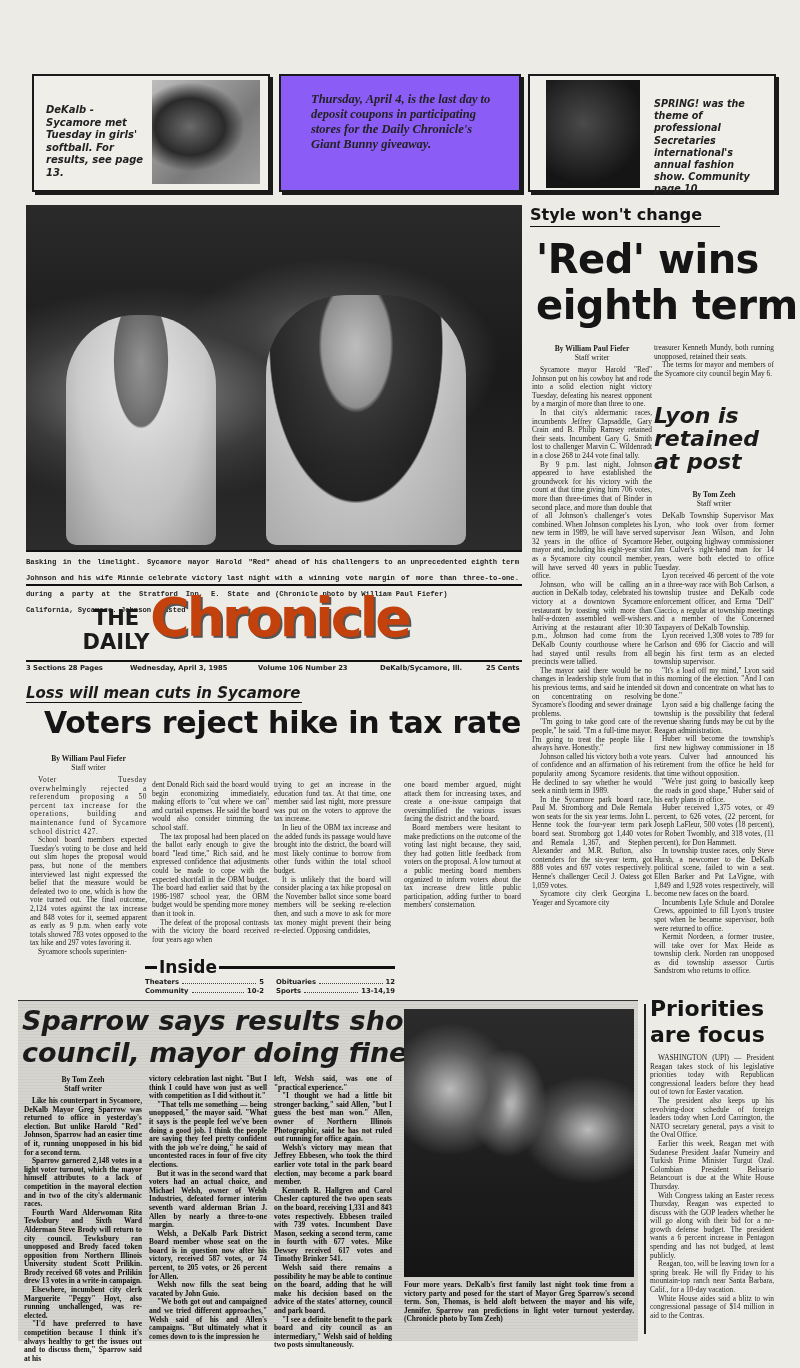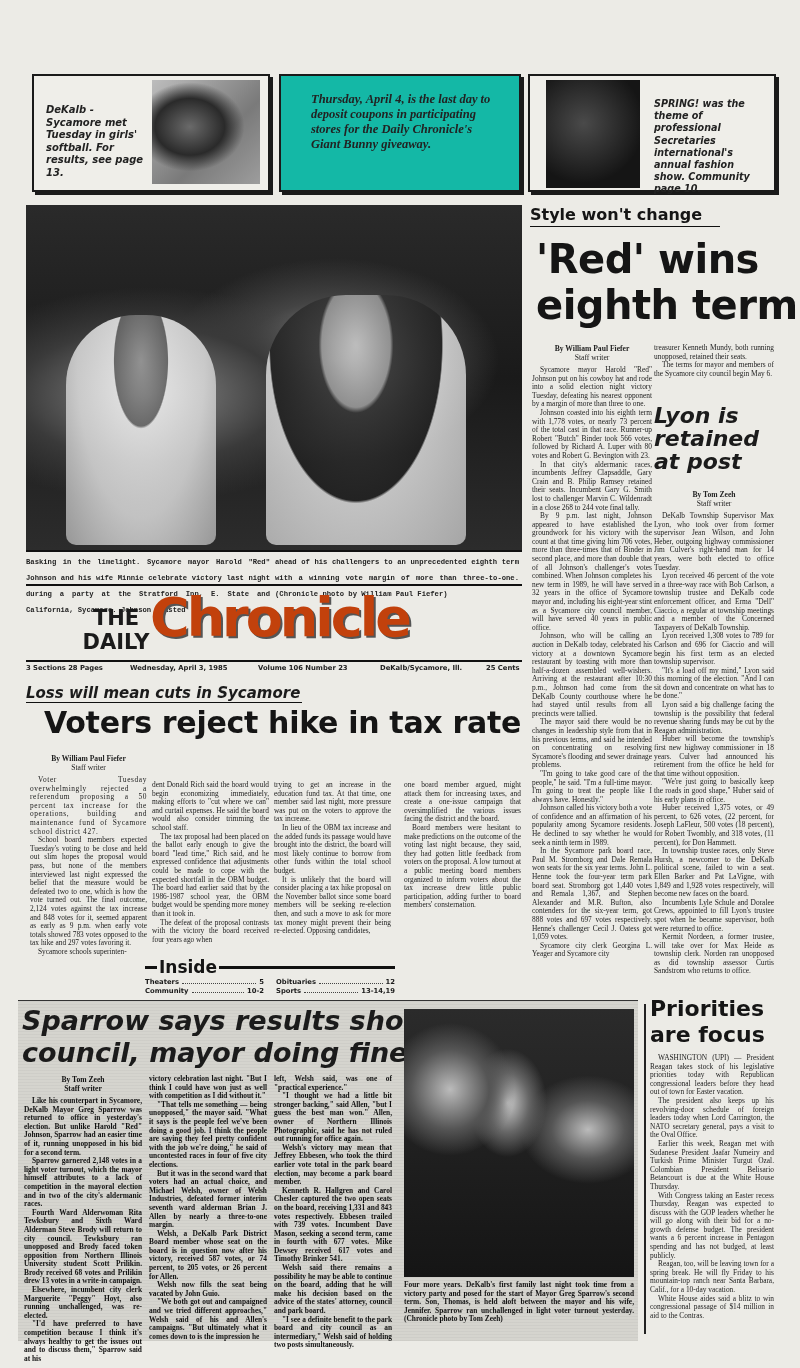--- a/index.html
+++ b/index.html
@@ -74,21 +74,21 @@
   }
 </style>
 </head>
 <body>
 
 <div class="abs teaser" style="left:32px;top:74px;width:234px;height:114px;">
   <div class="abs teaser-text" style="left:12px;top:28px;width:100px;">DeKalb - Sycamore met Tuesday in girls' softball. For results, see page 13.</div>
   <div class="abs" style="left:118px;top:4px;width:108px;height:104px;background:radial-gradient(ellipse at 35% 45%,#6a6a6a 0%,#2a2a2a 35%,transparent 55%),linear-gradient(135deg,#bdbdbd,#7a7a7a 60%,#9d9d9d);"></div>
 </div>
 
-<div class="abs teaser" style="left:279px;top:74px;width:238px;height:114px;background:#14b8a6;">
+<div class="abs teaser" style="left:279px;top:74px;width:238px;height:114px;background:#8b5cf6;">
   <div class="abs teaser-serif" style="left:30px;top:16px;width:190px;">Thursday, April 4, is the last day to deposit coupons in participating stores for the Daily Chronicle's Giant Bunny giveaway.</div>
 </div>
 
 <div class="abs teaser" style="left:528px;top:74px;width:244px;height:114px;">
   <div class="abs photo-dark" style="left:16px;top:4px;width:94px;height:108px;"></div>
   <div class="abs teaser-text" style="left:124px;top:22px;width:108px;font-size:9.6px;line-height:12.2px;">SPRING! was the theme of professional Secretaries international's annual fashion show. Community page 10.</div>
 </div>
 
 <div class="abs main-photo" style="left:26px;top:205px;width:496px;height:345px;">
   <div class="abs" style="left:40px;top:110px;width:150px;height:230px;border-radius:70px 70px 10px 10px;background:radial-gradient(ellipse at 50% 20%,#9a9a9a 0%,#6a6a6a 25%,#eee 26%,#ddd 60%,#aaa 100%);opacity:0.85;"></div>
@@ -169,21 +169,20 @@
   </div>
 </div>
 
 <div class="abs head-big" style="left:530px;top:204px;font-size:16px;line-height:22px;border-bottom:1.5px solid #111;width:190px;">Style won't change</div>
 <div class="abs head-big" style="left:536px;top:236px;font-size:40px;line-height:46px;letter-spacing:-0.5px;">'Red' wins</div>
 <div class="abs head-big" style="left:536px;top:282px;font-size:40px;line-height:46px;letter-spacing:-0.5px;">eighth term</div>
 
 <div class="abs body-text" style="left:532px;top:344px;width:120px;">
   <div class="byline"><b>By William Paul Fiefer</b><span>Staff writer</span></div>
   <p>Sycamore mayor Harold "Red" Johnson put on his cowboy hat and rode into a solid election night victory Tuesday, defeating his nearest opponent by a margin of more than three to one.</p>
-  <p>Johnson coasted into his eighth term with 1,778 votes, or nearly 73 percent of the total cast in that race. Runner-up Robert "Butch" Binder took 566 votes, followed by Richard A. Luper with 80 votes and Robert G. Bevington with 23.</p>
   <p>In that city's aldermanic races, incumbents Jeffrey Clapsaddle, Gary Crain and B. Philip Ramsey retained their seats. Incumbent Gary G. Smith lost to challenger Marvin C. Wildenradt in a close 268 to 244 vote final tally.</p>
   <p>By 9 p.m. last night, Johnson appeared to have established the groundwork for his victory with the count at that time giving him 706 votes, more than three-times that of Binder in second place, and more than double that of all Johnson's challenger's votes combined. When Johnson completes his new term in 1989, he will have served 32 years in the office of Sycamore mayor and, including his eight-year stint as a Sycamore city council member, will have served 40 years in public office.</p>
   <p>Johnson, who will be calling an auction in DeKalb today, celebrated his victory at a downtown Sycamore restaurant by toasting with more than half-a-dozen assembled well-wishers. Arriving at the restaurant after 10:30 p.m., Johnson had come from the DeKalb County courthouse where he had stayed until results from all precincts were tallied.</p>
   <p>The mayor said there would be no changes in leadership style from that in his previous terms, and said he intended on concentrating on resolving Sycamore's flooding and sewer drainage problems.</p>
   <p>"I'm going to take good care of the people," he said. "I'm a full-time mayor. I'm going to treat the people like I always have. Honestly."</p>
   <p>Johnson called his victory both a vote of confidence and an affirmation of his popularity among Sycamore residents. He declined to say whether he would seek a ninth term in 1989.</p>
   <p>In the Sycamore park board race, Paul M. Stromborg and Dale Remala won seats for the six year terms. John L. Henne took the four-year term park board seat. Stromborg got 1,440 votes and Remala 1,367, and Stephen Alexander and M.R. Bufton, also contenders for the six-year term, got 888 votes and 697 votes respectively. Henne's challenger Cecil J. Oatess got 1,059 votes.</p>
   <p>Sycamore city clerk Georgina L. Yeager and Sycamore city</p>
 </div>
 <div class="abs body-text" style="left:654px;top:344px;width:120px;">
@@ -230,21 +229,21 @@
   <div class="abs bottom-text" style="left:256px;top:74px;width:118px;">
     <p style="text-indent:0;">left, Welsh said, was one of "practical experience."</p>
     <p>"I thought we had a little bit stronger backing," said Allen, "but I guess the best man won." Allen, owner of Northern Illinois Photographic, said he has not ruled out running for office again.</p>
     <p>Welsh's victory may mean that Jeffrey Ebbesen, who took the third earlier vote total in the park board election, may become a park board member.</p>
     <p>Kenneth R. Hallgren and Carol Chesler captured the two open seats on the board, receiving 1,331 and 843 votes respectively. Ebbesen trailed with 739 votes. Incumbent Dave Mason, seeking a second term, came in fourth with 677 votes. Mike Dewsey received 617 votes and Timothy Brinker 541.</p>
     <p>Welsh said there remains a possibility he may be able to continue on the board, adding that he will make his decision based on the advice of the states' attorney, council and park board.</p>
     <p>"I see a definite benefit to the park board and city council as an intermediary," Welsh said of holding two posts simultaneously.</p>
   </div>
 
   <div class="abs family-photo" style="left:386px;top:8px;width:230px;height:268px;"></div>
-  <div class="abs bottom-text" style="left:386px;top:280px;width:230px;text-indent:0;">Four more years. DeKalb's first family last night took time from a victory party and posed for the start of Mayor Greg Sparrow's second term. Son, Thomas, is held aloft between the mayor and his wife, Jennifer. Sparrow ran unchallenged in light voter turnout yesterday. (Chronicle photo by Tom Zeeh)</div>
+  <div class="abs bottom-text" style="left:386px;top:280px;width:230px;text-indent:0;">Four more years. DeKalb's first family last night took time from a victory party and posed for the start of Mayor Greg Sparrow's second term. Son, Thomas, is held aloft between the mayor and his wife, Jennifer. Sparrow ran predictions in light voter turnout yesterday. (Chronicle photo by Tom Zeeh)</div>
 </div>
 
 <div class="abs" style="left:644px;top:1004px;width:2px;height:330px;background:#222;"></div>
 <div class="abs head-big" style="left:650px;top:996px;font-size:22px;line-height:26px;">Priorities</div>
 <div class="abs head-big" style="left:650px;top:1022px;font-size:22px;line-height:26px;">are focus</div>
 <div class="abs body-text" style="left:650px;top:1054px;width:124px;">
   <p>WASHINGTON (UPI) — President Reagan takes stock of his legislative priorities today with Republican congressional leaders before they head out of town for Easter vacation.</p>
   <p>The president also keeps up his revolving-door schedule of foreign leaders today when Lord Carrington, the NATO secretary general, pays a visit to the Oval Office.</p>
   <p>Earlier this week, Reagan met with Sudanese President Jaafar Numeiry and Turkish Prime Minister Turgut Ozal. Colombian President Belisario Betancourt is due at the White House Thursday.</p>
   <p>With Congress taking an Easter recess Thursday, Reagan was expected to discuss with the GOP leaders whether he will go along with their bid for a no-growth defense budget. The president wants a 6 percent increase in Pentagon spending and has not budged, at least publicly.</p>

